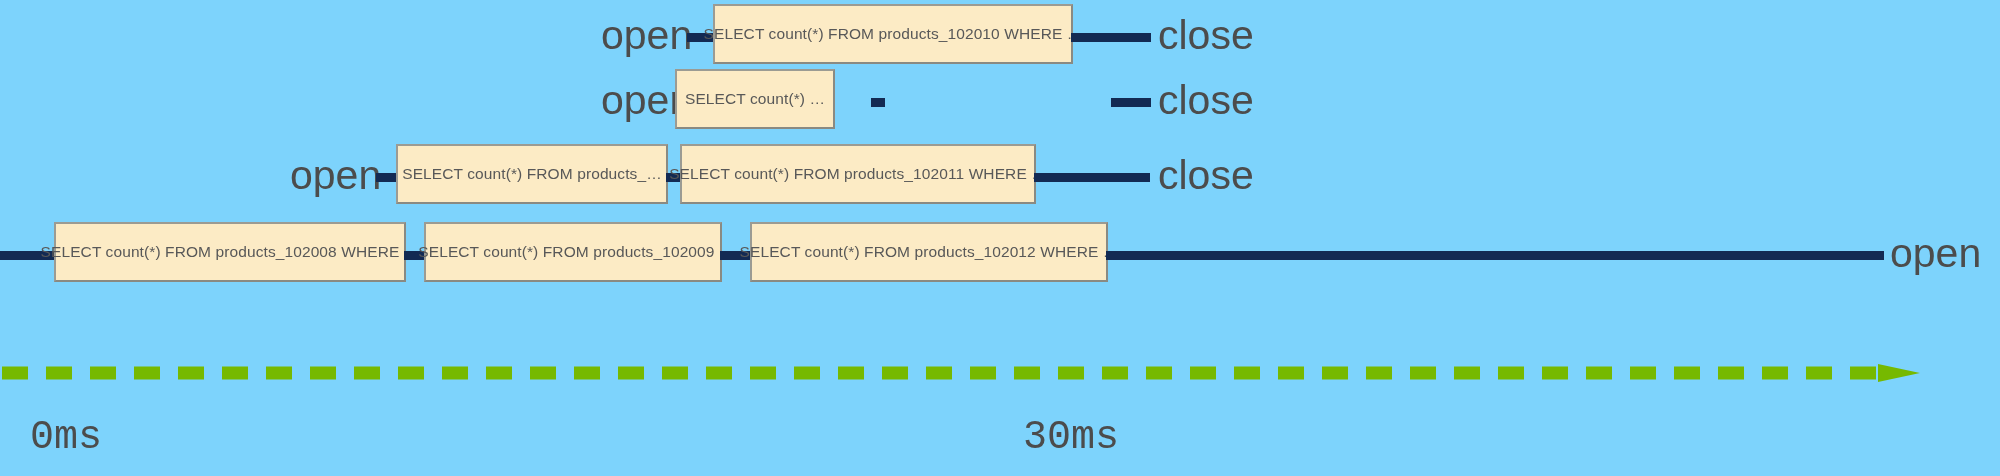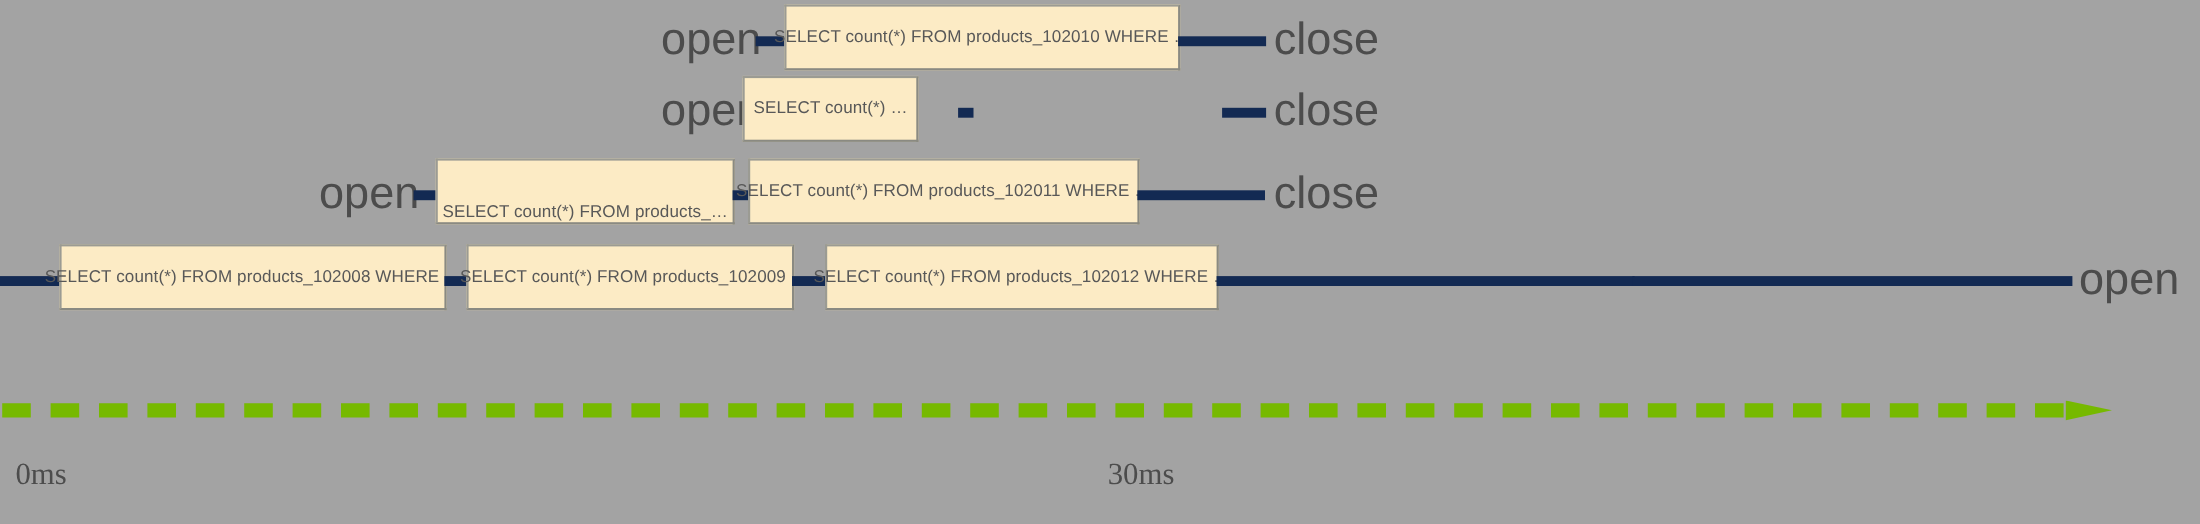--- a/index.html
+++ b/index.html
@@ -8,21 +8,21 @@
     width: 2000px;
     height: 476px;
     background: #ffffff;
     font-family: "Liberation Sans", sans-serif;
     overflow: hidden;
   }
   #stage {
     position: relative;
     width: 2000px;
     height: 476px;
-    background: #a3a3a3;
+    background: #7dd3fc;
   }
 
   
   .row { position: absolute; height: 110px; }
 
   
   .seg {
     position: absolute;
     height: 9px;
     background: #132A53;
@@ -64,25 +64,26 @@
     left: 0;
     top: 364px;
     width: 1935px;
     height: 26px;
   }
 
   
   .tick {
     position: absolute;
     top: 418px;
-    font-size: 28px;
+    font-size: 40px;
     color: #4c4c4c;
     line-height: 1;
     white-space: nowrap;
-    font-family: Liberation Serif, serif;
+    font-family: Liberation Mono, monospace;
+    margin-left: 16px;
   }
 </style>
 </head>
 <body>
 
 <div id="stage">
 
   <div class="row" style="left:0; top:0; width:2000px;">
     <span class="endlabel" style="left:601px; top:15px;">open</span>
     <div class="seg" style="left:687px; top:33px; width:28px;"></div>
@@ -100,21 +101,21 @@
       <span>SELECT count(*) …</span>
     </div>
     <div class="seg" style="left:871px; top:33px; width:14px;"></div>
     <div class="seg" style="left:1111px; top:33px; width:40px;"></div>
     <span class="endlabel" style="left:1158px; top:15px;">close</span>
   </div>
 
   <div class="row" style="left:0; top:140px; width:2000px;">
     <span class="endlabel" style="left:290px; top:15px;">open</span>
     <div class="seg" style="left:376px; top:33px; width:26px;"></div>
-    <div class="qbox" style="left:396px; top:4px; width:272px; height:60px;align-items:flex-end;">
+    <div class="qbox" style="left:396px; top:4px; width:272px; height:60px;">
       <span>SELECT count(*) FROM products_…</span>
     </div>
     <div class="seg" style="left:666px; top:33px; width:16px;"></div>
     <div class="qbox" style="left:680px; top:4px; width:356px; height:60px;">
       <span>SELECT count(*) FROM products_102011 WHERE …</span>
     </div>
     <div class="seg" style="left:1034px; top:33px; width:116px;"></div>
     <span class="endlabel" style="left:1158px; top:15px;">close</span>
   </div>
 

